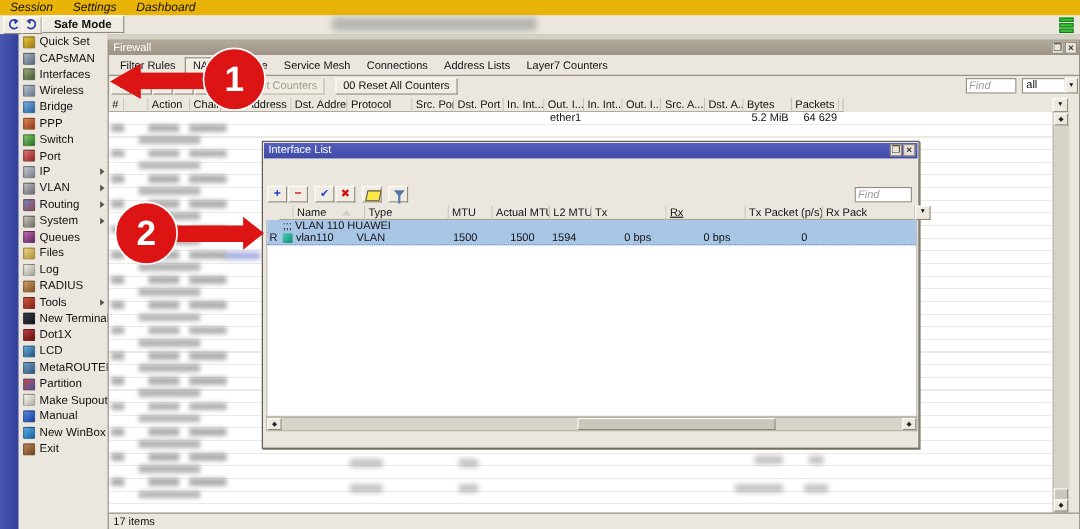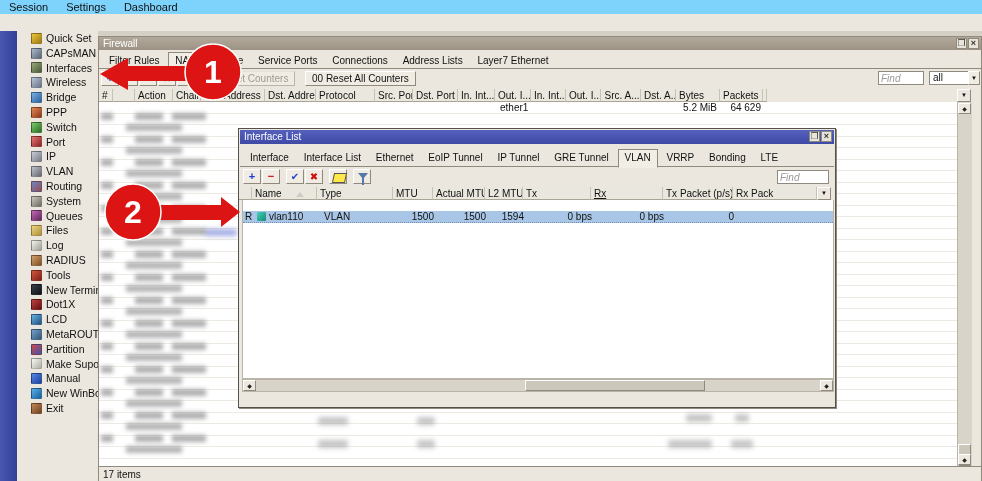--- a/index.html
+++ b/index.html
@@ -1,35 +1,35 @@
 <!DOCTYPE html>
 <html><head>
 <meta charset="utf-8">
 <style>
   html,body{margin:0;padding:0;}
   #app{position:relative;width:982px;height:481px;background:#ebe7de;
        font-family:"Liberation Sans","DejaVu Sans",sans-serif;font-size:10px;color:#111;
        overflow:hidden;-webkit-user-select:none;user-select:none;}
   .abs{position:absolute;}
   
-  .menubar{left:0;top:0;width:982px;height:14px;background:#7dd3fc;line-height:14px;font-size:11px;}
+  .menubar{left:0;top:0;width:982px;height:14px;background:#eab308;line-height:14px;font-size:11px;font-style:italic;}
   .menubar span{padding:0 9px;cursor:default;}
   .topbar{left:0;top:14px;width:982px;height:17px;background:#ebe7de;border-bottom:1px solid #b9b4a7;}
   .tbtn{position:absolute;top:1px;width:16px;height:14px;background:#f0ece3;
         border:1px solid;border-color:#fff #8f8a7d #8f8a7d #fff;text-align:center;}
   .safemode{position:absolute;left:38px;top:0px;height:14px;padding:0 10px;background:#f0ece3;
         border:1px solid;border-color:#fff #8f8a7d #8f8a7d #fff;font-size:10.5px;font-weight:bold;line-height:14px;}
   .blur{filter:blur(3px);opacity:.55;background:#8c8c8c;border-radius:2px;}
   .greenicon{left:963px;top:2px;width:13px;height:11px;}
   .greenicon div{height:2px;background:#35c435;border:1px solid #157a15;margin-bottom:1px;}
   
   .strip{left:0;top:31px;width:17px;height:450px;background:linear-gradient(to right,#4a58b4,#333f97);}
   .vtext{position:absolute;left:1px;bottom:8px;transform:rotate(-90deg);transform-origin:0 100%;
          color:#fff;font-size:15px;letter-spacing:2px;white-space:nowrap;}
-  .sidebar{left:17px;top:31px;width:81px;height:450px;background:#ebe7de;border-right:1px solid #8f8a7d;padding-left:10px;}
+  .sidebar{left:17px;top:31px;width:81px;height:450px;background:#ebe7de;border-right:1px solid #8f8a7d;}
   .side-item{height:14.8px;line-height:14.8px;display:flex;align-items:center;padding-left:3px;
              font-size:10.5px;white-space:nowrap;cursor:default;position:relative;}
   .si{width:11px;height:11px;margin:0 4px 0 1px;flex:0 0 11px;border-radius:1px;border:1px solid rgba(0,0,0,.25);box-sizing:border-box;}
   .sub{position:absolute;right:3px;top:4px;width:0;height:0;border-left:4px solid #555;
        border-top:3px solid transparent;border-bottom:3px solid transparent;}
   .i-qs{background:linear-gradient(135deg,#e8c83a,#a07818);} .i-caps{background:linear-gradient(135deg,#aab7c8,#5a6778);}
   .i-if{background:linear-gradient(135deg,#9aa87a,#4a5a3a);} .i-wl{background:linear-gradient(135deg,#b8c4d4,#687488);}
   .i-br{background:linear-gradient(135deg,#7ab0e0,#2a60a0);} .i-ppp{background:linear-gradient(135deg,#e08858,#903818);}
   .i-sw{background:linear-gradient(135deg,#80c870,#2a7020);} .i-mesh{background:linear-gradient(135deg,#e07878,#902020);}
   .i-ip{background:linear-gradient(135deg,#c8ccd4,#787c88);} .i-mpls{background:linear-gradient(135deg,#c0c0c8,#686870);}
@@ -82,21 +82,21 @@
              font-size:10px;line-height:15px;padding-left:4px;box-sizing:border-box;}
   
   .dlg{left:238px;top:128px;width:598px;height:280px;background:#ebe7de;border:1px solid #55504a;
        box-shadow:1px 1px 0 #8f8a7d;box-sizing:border-box;z-index:10;}
   .dlg-title{position:absolute;left:1px;top:1px;right:1px;height:14px;background:linear-gradient(#5560bd,#3f4aa6);
              color:#fff;font-size:10px;line-height:14px;padding-left:4px;box-sizing:border-box;}
   .dlg-tabbar{position:absolute;left:1px;top:15px;right:1px;height:23px;border-bottom:1px solid #8f8a7d;box-sizing:border-box;}
   .dlg-tabbar .tab{margin-top:6px;}
   .dlg-tabbar .tab.active{margin-top:4px;}
   .dlg-toolbar{position:absolute;left:1px;top:38px;right:1px;height:20px;}
-  .dlg-colhdr{position:absolute;left:0;top:58px;width:592px;height:13px;display:flex;}
+  .dlg-colhdr{position:absolute;left:15px;top:58px;width:592px;height:13px;display:flex;}
   .dlg-list{position:absolute;left:3px;top:71px;width:592px;height:179px;background:#fff;border:1px solid #b9b4a7;border-top:none;box-sizing:border-box;}
   .selrow{background:#a9c6e6;border-bottom:1px dotted #6f8fb5;position:absolute;left:0;width:100%;height:11px;
           font-size:10px;line-height:11px;display:flex;}
   .rcell{overflow:hidden;white-space:nowrap;box-sizing:border-box;padding-left:3px;}
   .num{text-align:right;padding-right:3px;padding-left:0;}
   .vlanicon{width:9px;height:9px;margin:1px 3px 0 1px;background:linear-gradient(135deg,#4ad0b8,#158a74);border-radius:1px;flex:0 0 9px;}
   .hscroll{position:absolute;left:3px;top:250px;width:592px;height:13px;background:#d8d4ca;border:1px solid #b9b4a7;box-sizing:border-box;}
   .dlg-status{position:absolute;left:1px;top:263px;right:1px;height:15px;background:#ebe7de;border-top:1px solid #8f8a7d;
               font-size:10px;line-height:14px;padding-left:4px;box-sizing:border-box;}
   .plus{color:#1a3fd0;} .minus{color:#cc1111;} .chk{color:#2244cc;font-size:10px;} .xx{color:#cc1111;font-size:10px;}
@@ -115,20 +115,41 @@
 </style>
 </head>
 <body>
 
 <div id="app">
 
   <div class="abs menubar">
     <span>Session</span><span>Settings</span><span>Dashboard</span>
   </div>
 
+  <div class="abs topbar">
+    <div class="tbtn" style="left:3px;">
+      <svg width="12" height="12">
+          <path d="M9.5 3 A4 4 0 1 0 10 8.5" fill="none" stroke="#2a3faa" stroke-width="1.5"></path>
+          <path d="M6.5 1 L11 3 L7.5 6 Z" fill="#2a3faa"></path>
+        </svg>
+    </div>
+    <div class="tbtn" style="left:20px;">
+      <svg width="12" height="12" style="transform:scaleX(-1)">
+          <path d="M9.5 3 A4 4 0 1 0 10 8.5" fill="none" stroke="#2a3faa" stroke-width="1.5"></path>
+          <path d="M6.5 1 L11 3 L7.5 6 Z" fill="#2a3faa"></path>
+        </svg>
+    </div>
+    <div class="safemode">Safe Mode</div>
+    <div class="abs blur" style="left:302px;top:2px;width:186px;height:12px;"></div>
+    <div class="abs greenicon">
+        <div></div>
+        <div></div>
+        <div></div>
+      </div>
+  </div>
 
   <div class="abs strip">
     <span class="vtext">RouterOS WinBox</span>
   </div>
 
   <div class="abs sidebar">
     <div class="side-item">
         <span class="si i-qs"></span>
         <span>Quick Set</span>
       </div>
@@ -244,24 +265,24 @@
   <div class="abs fwin">
     <div class="fw-title">
       <span>Firewall</span>
       <span class="winbtn" style="right:14px;">❐</span>
       <span class="winbtn" style="right:2px;">×</span>
     </div>
     <div class="tabbar" style="top:13px;padding-left:4px;">
       <span class="tab">Filter Rules</span>
       <span class="tab active">NAT</span>
       <span class="tab">Mangle</span>
-      <span class="tab">Service Ports</span>
+      <span class="tab">Service Mesh</span>
       <span class="tab">Connections</span>
       <span class="tab">Address Lists</span>
-      <span class="tab">Layer7 Ethernet</span>
+      <span class="tab">Layer7 Counters</span>
     </div>
     <div class="fw-toolbar">
       <span class="sbtn dis" style="left:2px;"><span class="plus">+</span></span>
       <span class="sbtn dis" style="left:21px;">−</span>
       <span class="sbtn dis" style="left:40px;">✔</span>
       <span class="sbtn dis" style="left:59px;">✖</span>
       <span class="sbtn dis" style="left:78px;">▭</span>
       <span class="wbtn dis" style="left:99px;">00 Reset Counters</span>
       <span class="wbtn" style="left:206px;">00 Reset All Counters</span>
       <input class="find-input" style="left: 779px; top: 2px; width: 46px;" placeholder="Find">
@@ -319,32 +340,20 @@
   <div class="bblob" style="left:417px;top:440px;width:18px;height:8px;"></div>
   <div class="bblob" style="left:668px;top:440px;width:44px;height:8px;"></div>
   <div class="bblob" style="left:731px;top:440px;width:22px;height:8px;"></div>
 
   <div class="abs dlg">
     <div class="dlg-title">
       <span>Interface List</span>
       <span class="winbtn" style="right:14px;top:1px;">❐</span>
       <span class="winbtn" style="right:2px;top:1px;">×</span>
     </div>
-    <div class="dlg-tabbar" style="padding-left:4px;">
-      <span class="tab">Interface</span>
-      <span class="tab">Interface List</span>
-      <span class="tab">Ethernet</span>
-      <span class="tab">EoIP Tunnel</span>
-      <span class="tab">IP Tunnel</span>
-      <span class="tab">GRE Tunnel</span>
-      <span class="tab active">VLAN</span>
-      <span class="tab">VRRP</span>
-      <span class="tab">Bonding</span>
-      <span class="tab">LTE</span>
-    </div>
     <div class="dlg-toolbar">
       <span class="sbtn" style="left:3px;"><span class="plus">+</span></span>
       <span class="sbtn" style="left:22px;"><span class="minus">−</span></span>
       <span class="sbtn" style="left:46px;"><span class="chk">✔</span></span>
       <span class="sbtn" style="left:65px;"><span class="xx">✖</span></span>
       <span class="sbtn" style="left:89px;">
           <span class="folder" style="left:3px;"></span>
         </span>
       <span class="sbtn" style="left:113px;">
           <span class="funnel" style="left:4px;"></span>
@@ -358,20 +367,23 @@
       <span class="hc" style="width:40px;">MTU</span>
       <span class="hc" style="width:52px;">Actual MTU</span>
       <span class="hc" style="width:38px;">L2 MTU</span>
       <span class="hc" style="width:68px;">Tx</span>
       <span class="hc" style="width:72px;text-decoration:underline;">Rx</span>
       <span class="hc" style="width:70px;">Tx Packet (p/s)</span>
       <span class="hc" style="flex:1;">Rx Pack</span>
       <span class="colpick" style="position:relative;flex:0 0 14px;">▼</span>
     </div>
     <div class="dlg-list">
+      <div class="selrow" style="top:0;">
+        <span class="rcell" style="padding-left:14px;">;;; VLAN 110 HUAWEI</span>
+      </div>
       <div class="selrow" style="top:11px;">
         <span class="rcell" style="width:13px;flex:0 0 13px;padding-left:2px;">R</span>
         <span class="rcell" style="width:65px;flex:0 0 65px;display:flex;padding-left:0;">
             <span class="vlanicon"></span>
             <span>vlan110</span>
           </span>
         <span class="rcell" style="width:76px;flex:0 0 76px;">VLAN</span>
         <span class="rcell num" style="width:40px;flex:0 0 40px;">1500</span>
         <span class="rcell num" style="width:52px;flex:0 0 52px;">1500</span>
         <span class="rcell num" style="width:38px;flex:0 0 38px;">1594</span>

